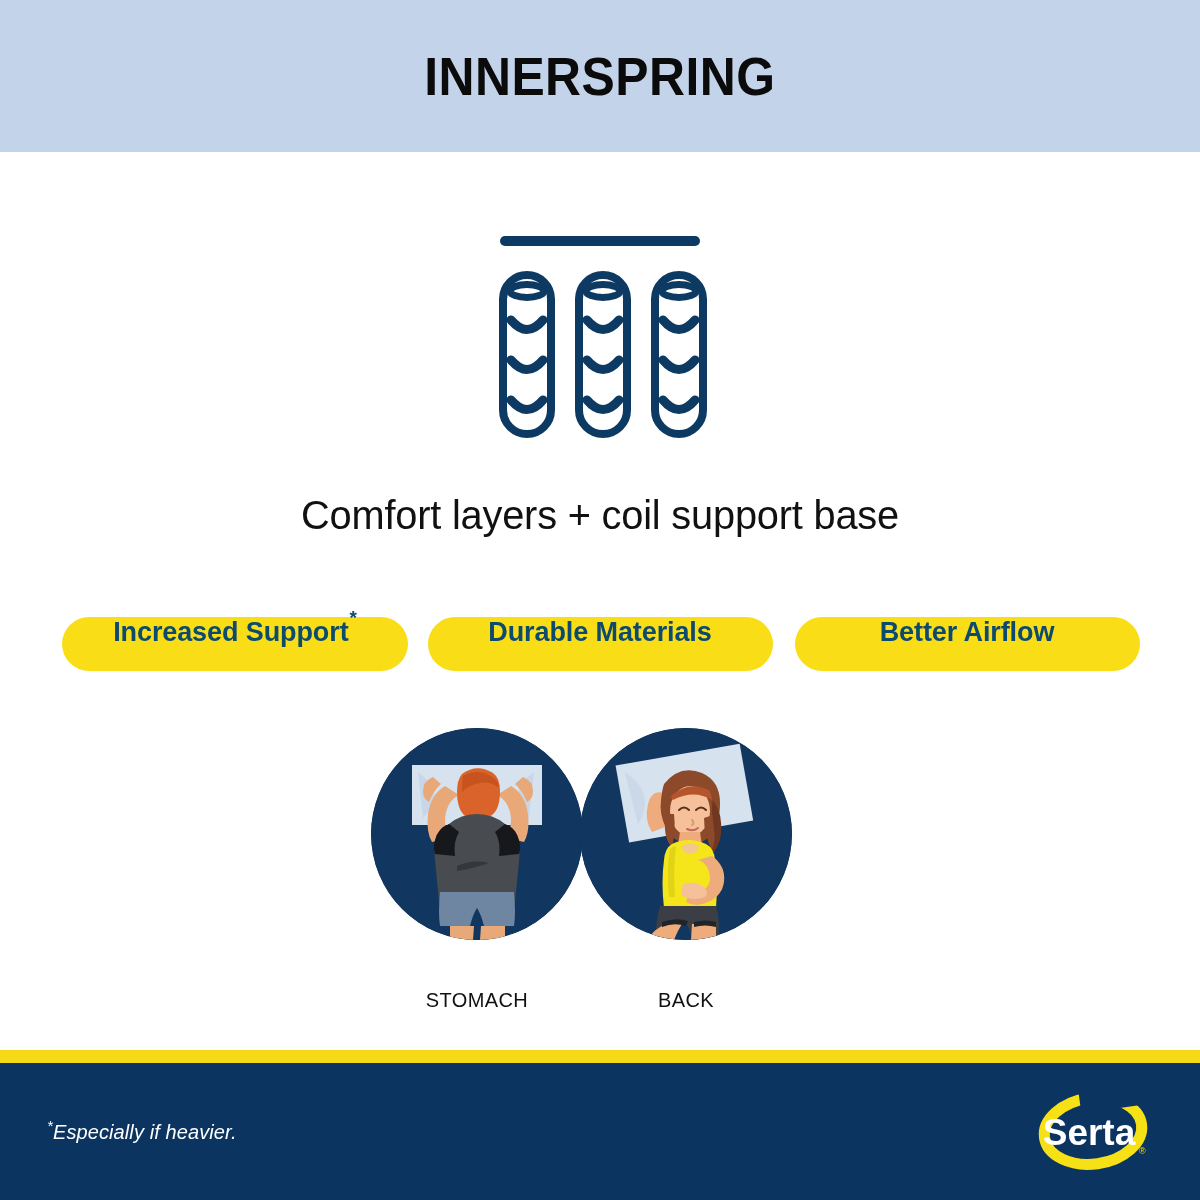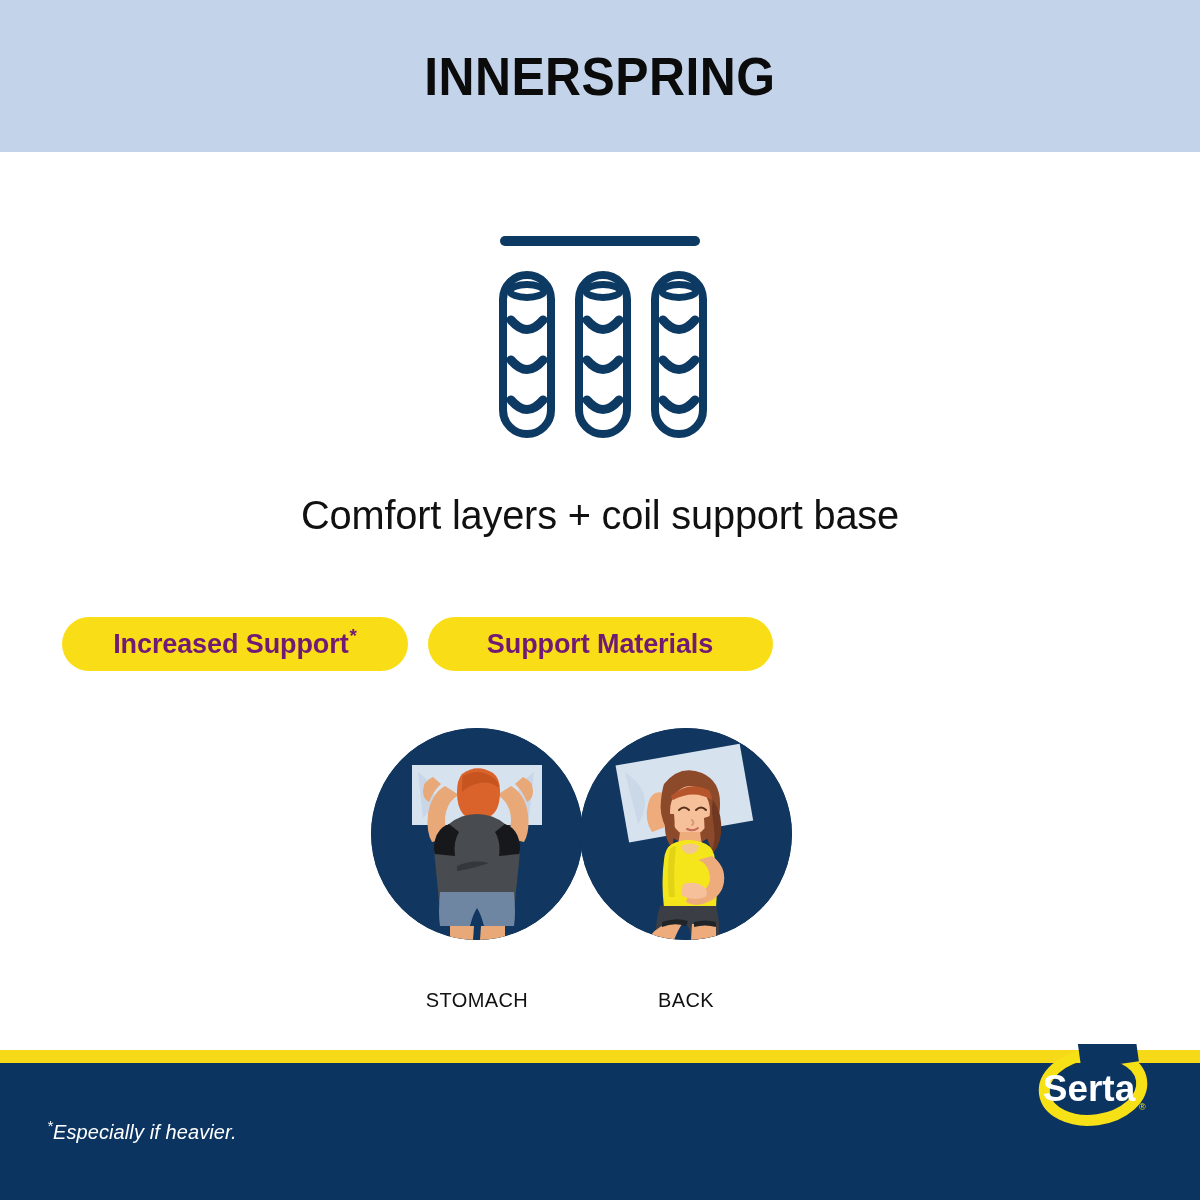--- a/index.html
+++ b/index.html
@@ -72,23 +72,23 @@
     width: 1200px;
     height: 54px;
   }
   .pill {
     position: absolute;
     top: 0;
     height: 54px;
     background: #f9dd16;
     border-radius: 27px;
     display: flex;
-    align-items: center;
+    align-items: flex-start;
     justify-content: center;
-    color: #701a75;
+    color: #0c4a6e;
     font-size: 27px;
     font-weight: 600;
     letter-spacing: -0.1px;
   }
   .pill-0 { left: 62px;  width: 346px; }
   .pill-1 { left: 428px; width: 345px; }
   .pill-2 { left: 795px; width: 345px; }
   .pill .star {
     font-size: 19px;
     line-height: 1;
@@ -154,21 +154,21 @@
     color: #ffffff;
     letter-spacing: 0.1px;
   }
   .footnote .star {
     font-size: 15px;
     vertical-align: super;
   }
   .serta-logo {
     position: absolute;
     left: 1032px;
-    top: 1044px;
+    top: 1088px;
     width: 122px;
     height: 86px;
   }
 </style>
 </head>
 <body>
 
 <div class="page">
 
   <div class="header">
@@ -209,21 +209,25 @@
   </div>
 
   <div class="subtitle">Comfort layers + coil support base</div>
 
   <div class="pills">
     <div class="pill pill-0">
       <span>Increased Support</span>
         <span class="star">*</span>
     </div>
     <div class="pill pill-1">
-      <span>Support Materials</span>
+      <span>Durable Materials</span>
+        <span class="star"></span>
+    </div>
+    <div class="pill pill-2">
+      <span>Better Airflow</span>
         <span class="star"></span>
     </div>
   </div>
 
   <div class="positions">
 
     <div class="position position-0">
       <div class="pos-circle">
         <svg viewBox="0 0 212 212" width="212" height="212" aria-hidden="true">
           <circle cx="106" cy="106" r="106" fill="#11365f"></circle>

